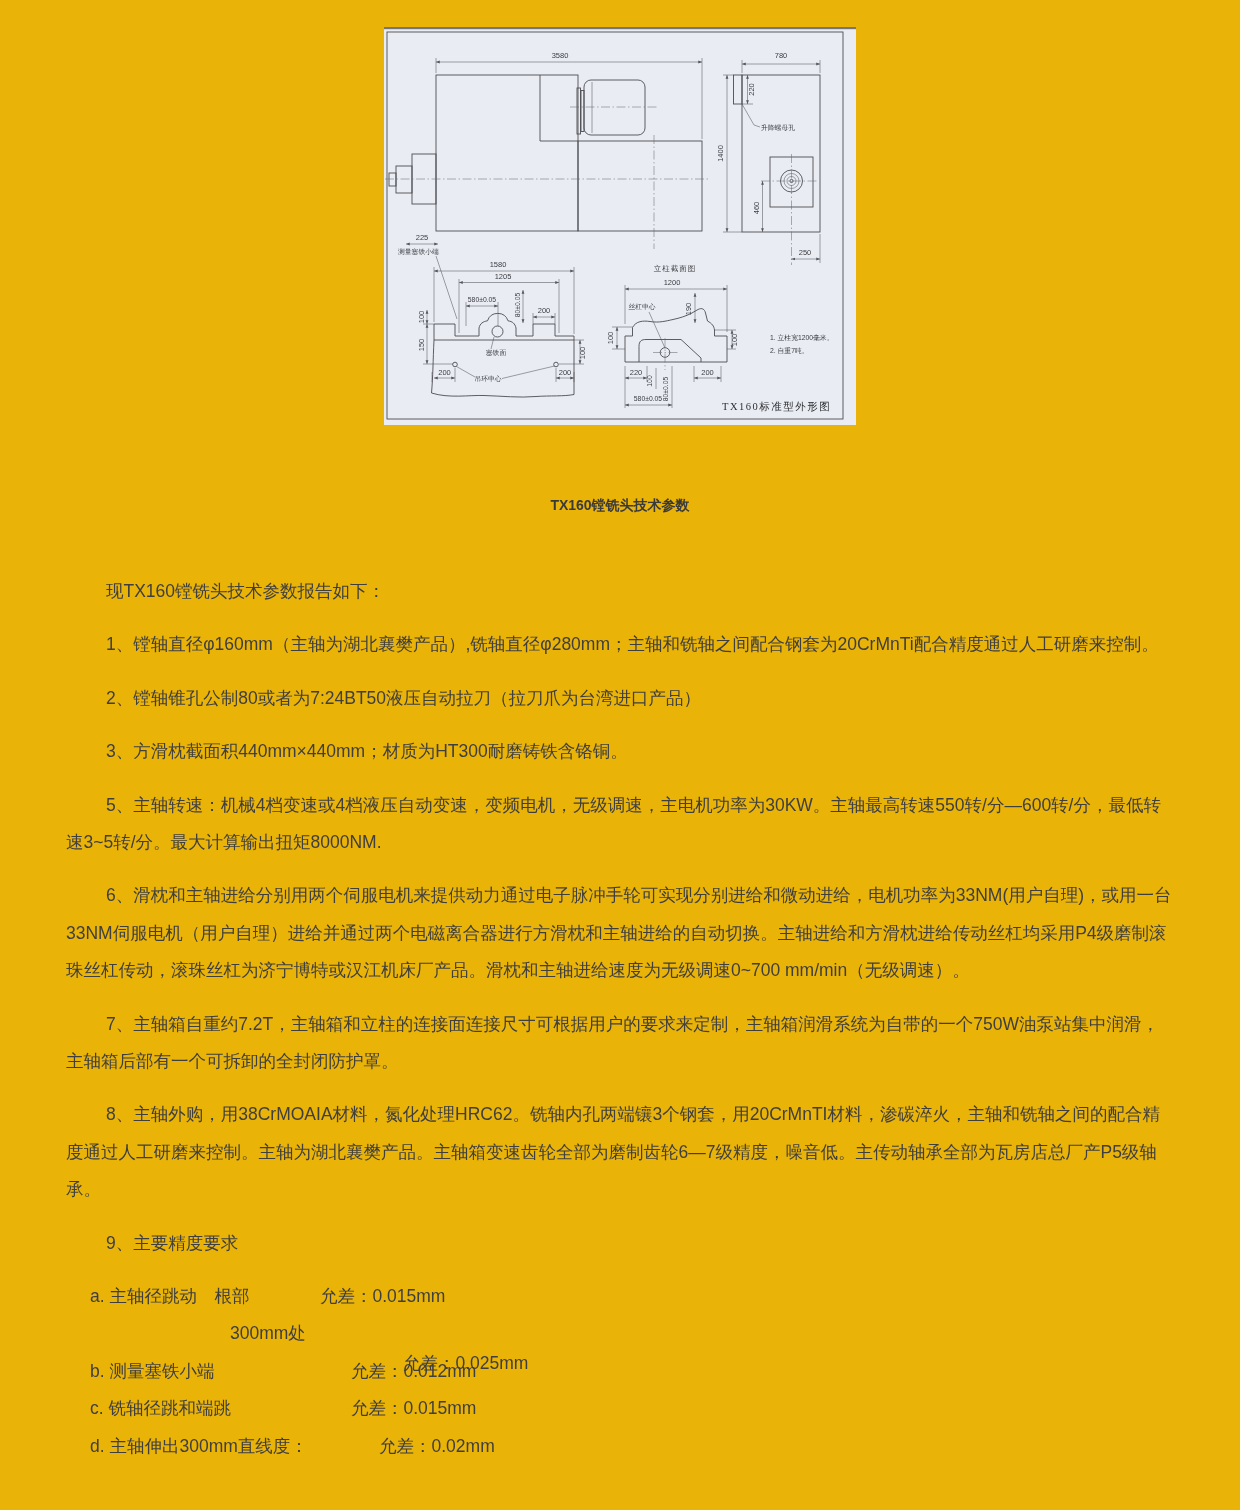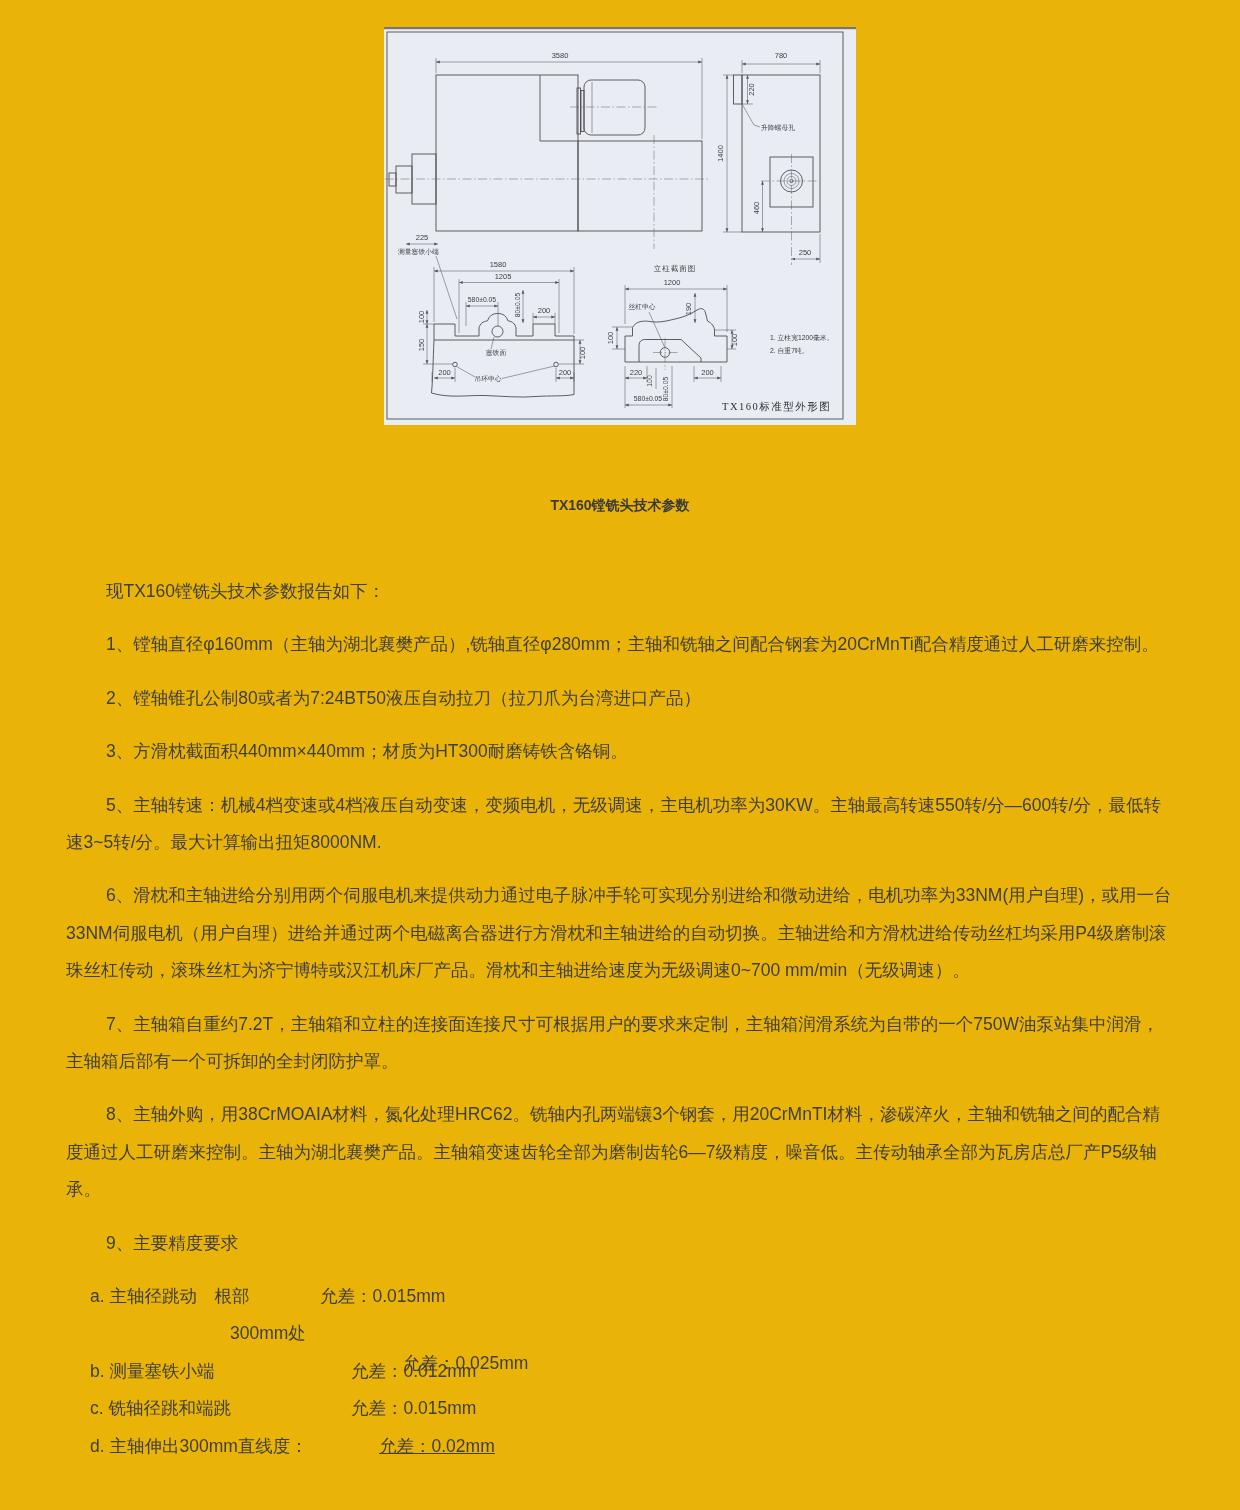--- a/index.html
+++ b/index.html
@@ -29,21 +29,21 @@
     font-size:17.5px;line-height:37.4px;}
   .para{margin:16px;text-indent:40px;}
   .prec-row{position:relative;height:37.4px;}
   .prec-label{position:absolute;left:40px;top:0;white-space:pre;}
   .prec-tol{position:absolute;top:0;text-align:center;}
   .row-a  .prec-tol{left:270px;}
   .row-a2 .prec-label{left:180px;}
   .row-a2 .prec-tol{left:353px;margin-top:30px;}
   .row-b  .prec-tol{left:301px;}
   .row-c  .prec-tol{left:301px;}
-  .row-d  .prec-tol{left:329px;text-decoration:underline;}
+  .row-d  .prec-tol{left:329px;}
   .row-e  .prec-tol{left:364px;}
 </style>
 </head>
 <body>
 
 <div class="page">
 
   <div class="drawing-wrap">
     <svg viewBox="0 0 472 398" width="472" height="398" role="img">
       <defs>

